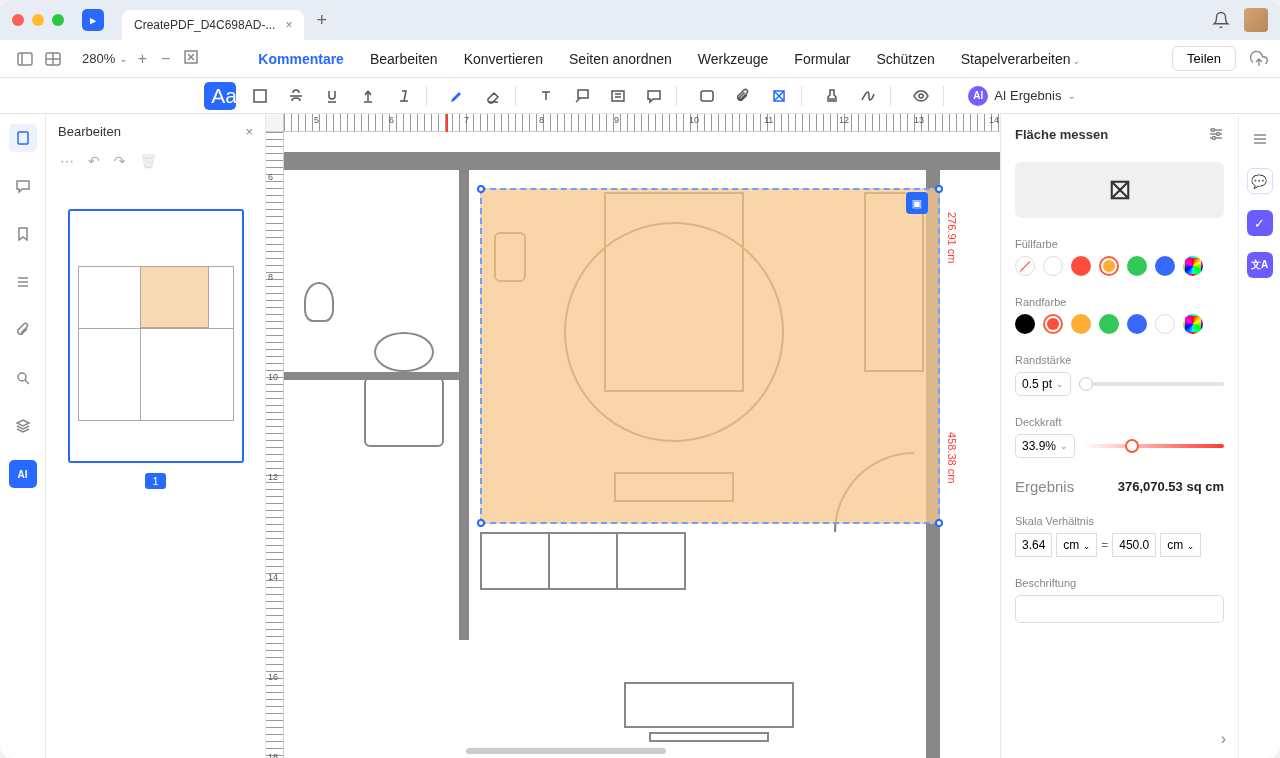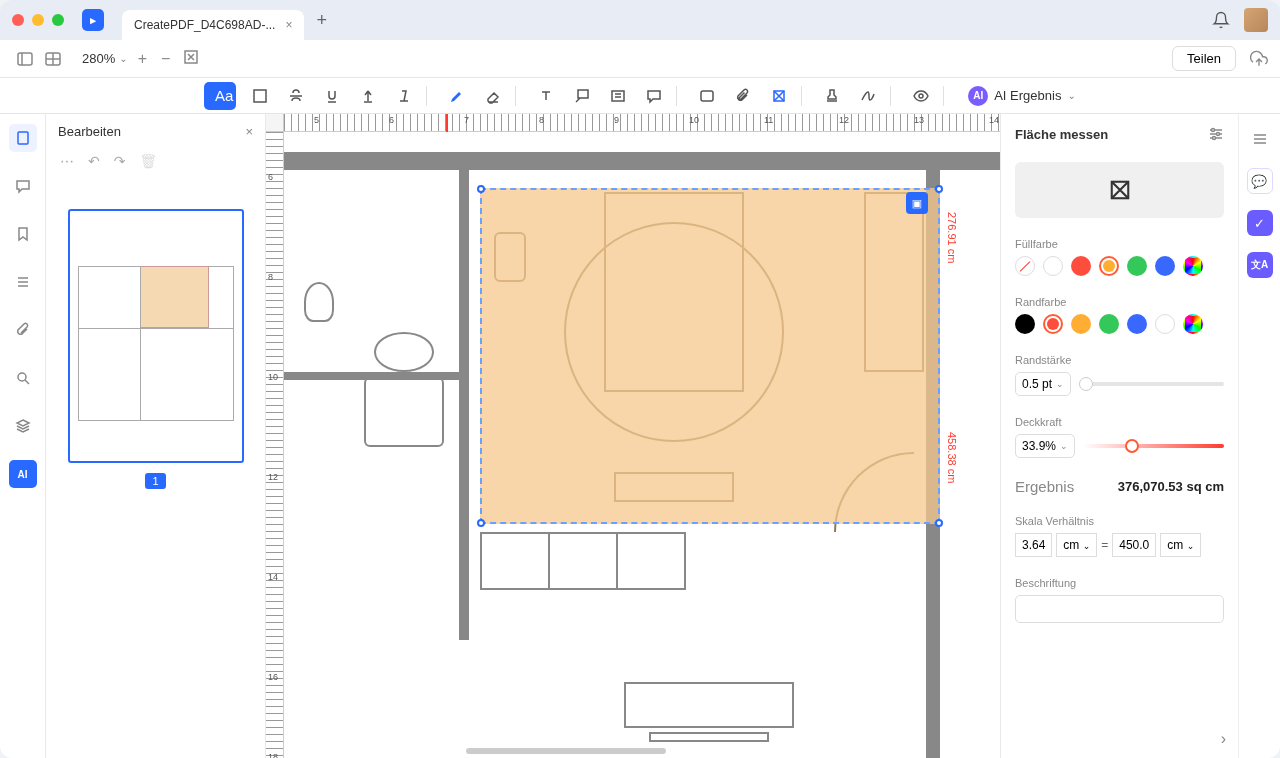--- a/index.html
+++ b/index.html
@@ -30,21 +30,21 @@
 .menus { margin-left: 60px; display: flex; gap: 26px; font-size: 14px; }
 .menus .m { color: #222; cursor: pointer; }
 .menus .m.active { color: #2869ff; font-weight: 600; }
 .menus .m .chev { font-size: 9px; color:#888;margin-left:2px; }
 .menubar-right { margin-left: auto; display:flex; align-items:center; gap:14px; }
 .share-btn { border:1px solid #ddd; padding: 4px 14px; border-radius:6px; font-size:13px; background:#fff; cursor:pointer; }
 .cloud { color:#888; }
 
 
 .toolbar { height: 36px; background:#fff; display:flex; align-items:center; justify-content:center; gap:4px; border-bottom:1px solid #e5e5e5; padding: 0 12px; }
-.tool { width: 32px; height: 28px; display:flex; align-items:center; justify-content:center; color:#555; border-radius:5px; cursor:pointer; font-size:15px;padding-left:8px; }
+.tool { width: 32px; height: 28px; display:flex; align-items:center; justify-content:center; color:#555; border-radius:5px; cursor:pointer; font-size:21px;padding-left:8px; }
 .tool.active-blue { background:#2869ff; color:#fff; }
 .tool.active-icon { color:#2869ff; }
 .tool-sep { width:1px; height:20px; background:#e0e0e0; margin: 0 6px; }
 .ai-assist { display:flex; align-items:center; gap:6px; font-size:13px; color:#333; margin-left: 14px; cursor:pointer; }
 .ai-badge { width:20px;height:20px;background:#7b5cff;border-radius:50%;color:#fff;display:flex;align-items:center;justify-content:center;font-size:10px;font-weight:bold; }
 
 
 .main { display:flex; height: calc(758px - 40px - 38px - 36px); }
 
 
@@ -191,20 +191,30 @@
   <div class="zoom-btns">
     <span>+</span>
     <span>−</span>
     <span>
         <svg width="14" height="14" viewBox="0 0 14 14" fill="none" stroke="currentColor" stroke-width="1.5">
           <rect x="1" y="1" width="12" height="12"></rect>
           <path d="M4 4l6 6M10 4l-6 6"></path>
         </svg>
       </span>
   </div>
+  <div class="menus">
+    <span class="m active">Kommentare</span>
+    <span class="m">Bearbeiten</span>
+    <span class="m">Konvertieren</span>
+    <span class="m">Seiten anordnen</span>
+    <span class="m">Werkzeuge</span>
+    <span class="m">Formular</span>
+    <span class="m">Schützen</span>
+    <span class="m"><span>Stapelverarbeiten</span><span class="chev">⌄</span></span>
+  </div>
   <div class="menubar-right">
     <button class="share-btn">Teilen</button>
     <span class="cloud">
         <svg width="18" height="18" viewBox="0 0 24 24" fill="none" stroke="currentColor" stroke-width="1.8">
           <path d="M16 16l-4-4-4 4M12 12v9M20.4 18.4A5 5 0 0 0 18 9h-1.3A8 8 0 1 0 4 16.3"></path>
         </svg>
       </span>
   </div>
 </div>
 

